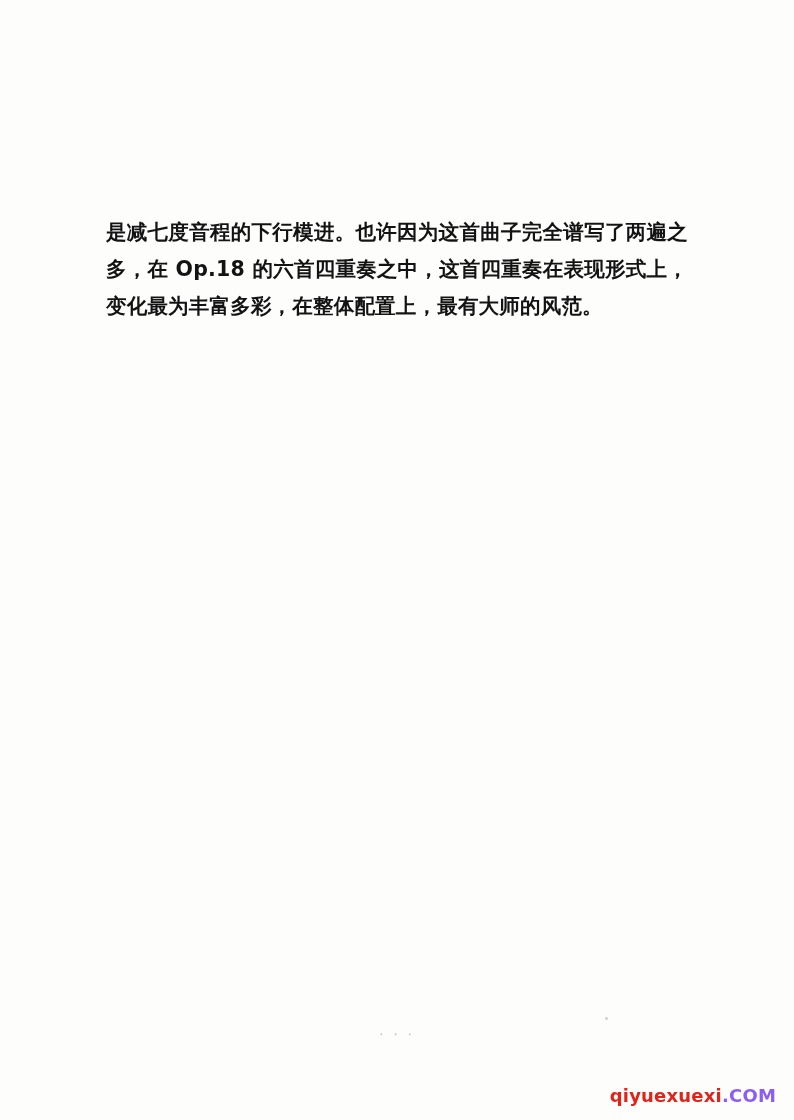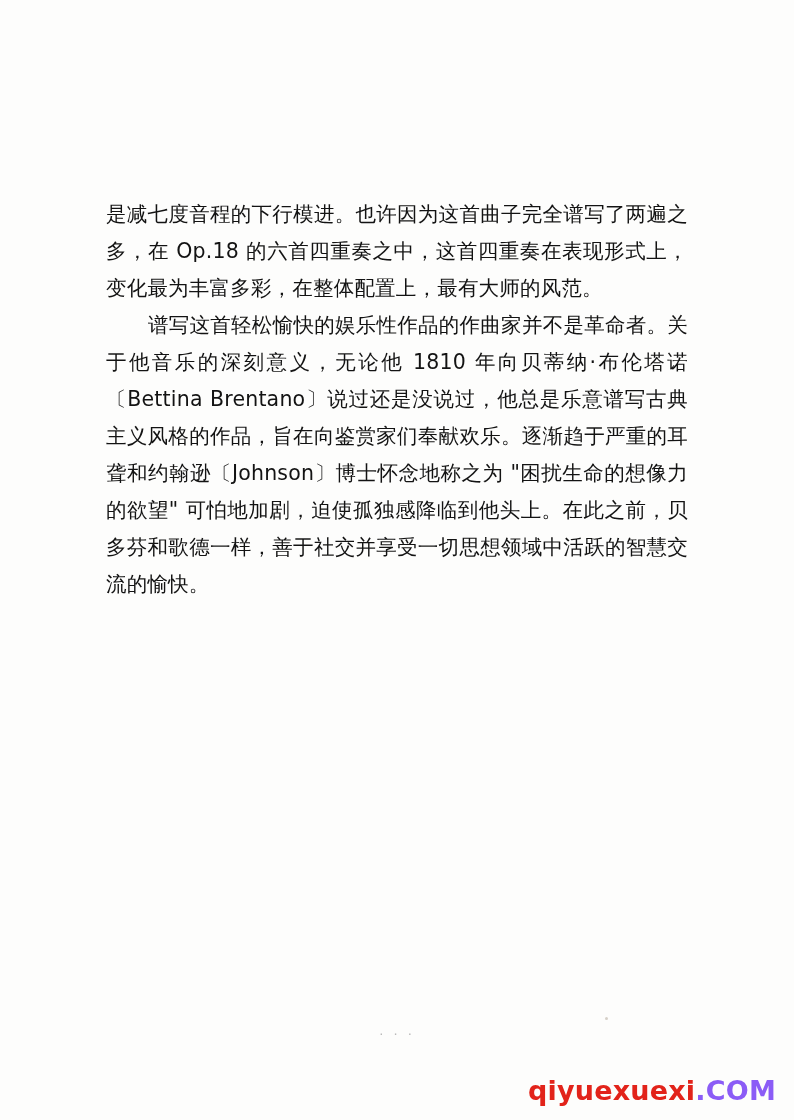--- a/index.html
+++ b/index.html
@@ -65,23 +65,23 @@
     top: 196px;
     left: 106px;
     width: 582px;
   }
   .para {
     font-family: "DejaVu Sans", sans-serif;
     font-size: 20.5px;
     line-height: 37px;
     color: #131313;
     text-align: justify;
-    margin: 0 0 0 0;
+    margin: 18px 0 0 0;
     letter-spacing: 0.2px;
-    font-weight: 400;
+    font-weight: 700;
   }
   .para.indent {
     text-indent: 42px;
   }
   .section-title {
     text-align: center;
     font-family: "DejaVu Serif", serif;
     font-size: 21px;
     font-weight: 700;
     color: #111;
@@ -112,41 +112,40 @@
     height: 3px;
     background: #d6d0c8;
     border-radius: 50%;
   }
   
   .watermark {
     position: absolute;
     right: 18px;
     bottom: 14px;
     font-family: "DejaVu Sans", sans-serif;
-    font-size: 27px;
+    font-size: 18px;
     font-weight: 700;
     letter-spacing: 0.2px;
     display: flex;
     align-items: center;
   }
   .watermark .red { color: #e2231a; }
   .watermark .grey { color: #8b5cf6; font-weight: 700; }
 </style>
 </head>
 <body>
 
 <div class="page">
 
 
   <div class="content">
 
     <p class="para">是减七度音程的下行模进。也许因为这首曲子完全谱写了两遍之多，在 Op.18 的六首四重奏之中，这首四重奏在表现形式上，变化最为丰富多彩，在整体配置上，最有大师的风范。</p>
 
 
-    <p class="para indent">谱写这首轻松愉快的娱乐性作品的作曲家并不是革命者。关于他音乐的深刻意义，无论他 1810 年向贝蒂纳·布伦塔诺〔Bettina Brentano〕说过还是没说过，他总是乐意谱写古典主义风格的作品，旨在向鉴赏家们奉献欢乐。逐渐趋于严重的耳聋和约翰逊〔Johnson〕博士怀念地称之为 "困扰生命的想像力的欲望" 可怕地加剧，迫使孤独感降临到他头上。在此之前，贝多芬和歌德一样，善于社交并享受一切思想领域中活跃的智慧交流的愉快。</p>
 
   </div>
 
   <div class="speck" style="right:186px; bottom:100px;"></div>
 
   <div class="footer-dots">· · ·</div>
 
   <div class="watermark">
     <span class="red">qiyuexuexi</span>
     <span class="grey">.COM</span>

